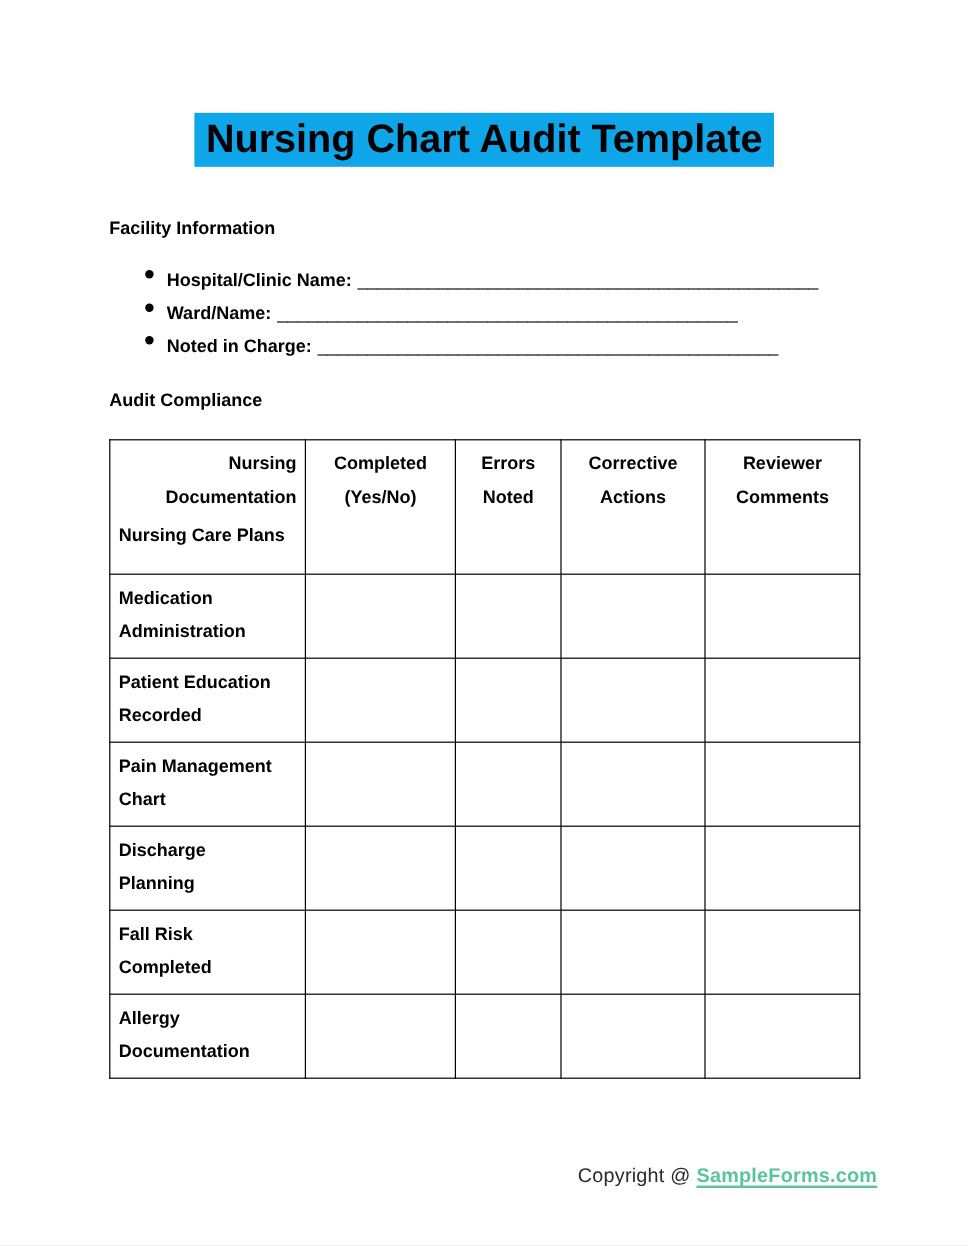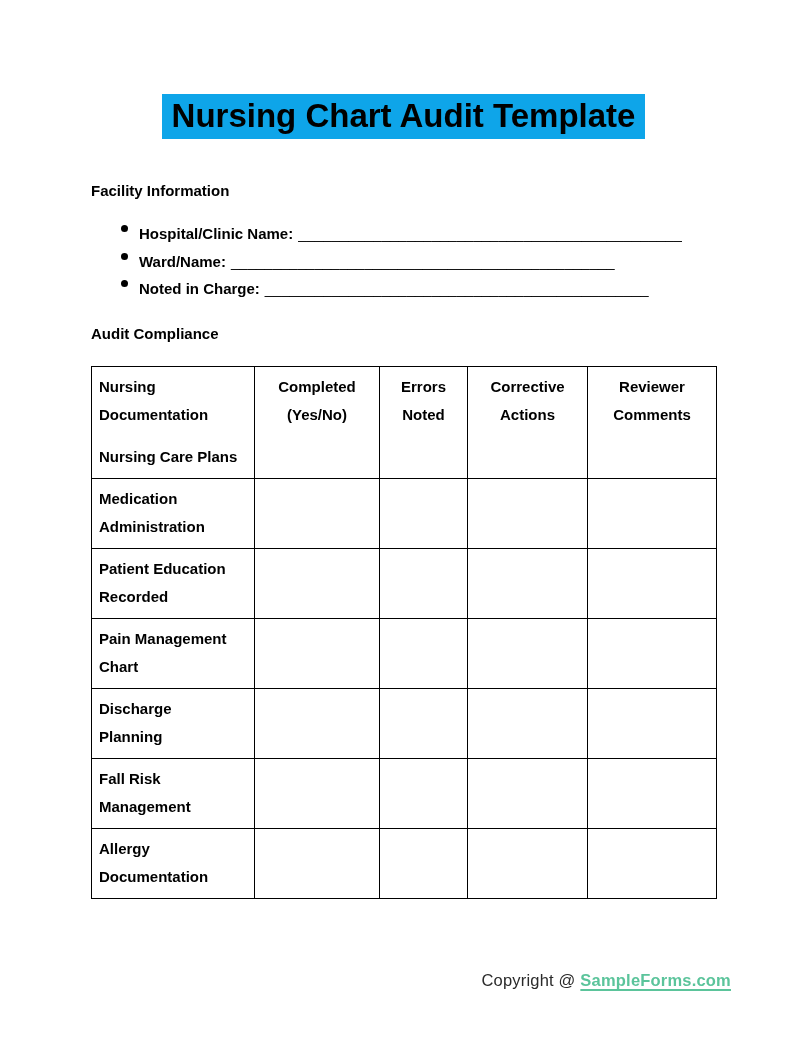--- a/index.html
+++ b/index.html
@@ -76,22 +76,22 @@
     border: 1px solid #000;
     font-size: 15px;
     font-weight: bold;
     line-height: 28px;
     vertical-align: top;
     padding: 6px 6px 0 6px;
   }
   .audit-table tr.header-row { height: 112px; }
   .audit-table th { text-align: center; font-weight: bold; }
   .audit-table th.th-col1 { padding-left: 7px; padding-right: 7px; }
-  .hdr-main { text-align: left; }
-  .hdr-sub  { text-align: left; margin-top: 14px; }
+  .hdr-main { text-align: right; }
+  .hdr-sub  { text-align: left; margin-top: 4px; }
   .audit-table tr.data-row { height: 70px; }
   .audit-table td.label-cell { text-align: left; padding-left: 7px; padding-right: 7px; }
 
   
   .footer {
     position: absolute;
     top: 971px;
     right: 76px;
     font-size: 16.5px;
     color: #2a2a2a;
@@ -193,21 +193,21 @@
           <div>Planning</div>
         </td>
         <td></td>
         <td></td>
         <td></td>
         <td></td>
       </tr>
       <tr class="data-row">
         <td class="label-cell">
           <div>Fall Risk</div>
-          <div>Management</div>
+          <div>Completed</div>
         </td>
         <td></td>
         <td></td>
         <td></td>
         <td></td>
       </tr>
       <tr class="data-row">
         <td class="label-cell">
           <div>Allergy</div>
           <div>Documentation</div>

